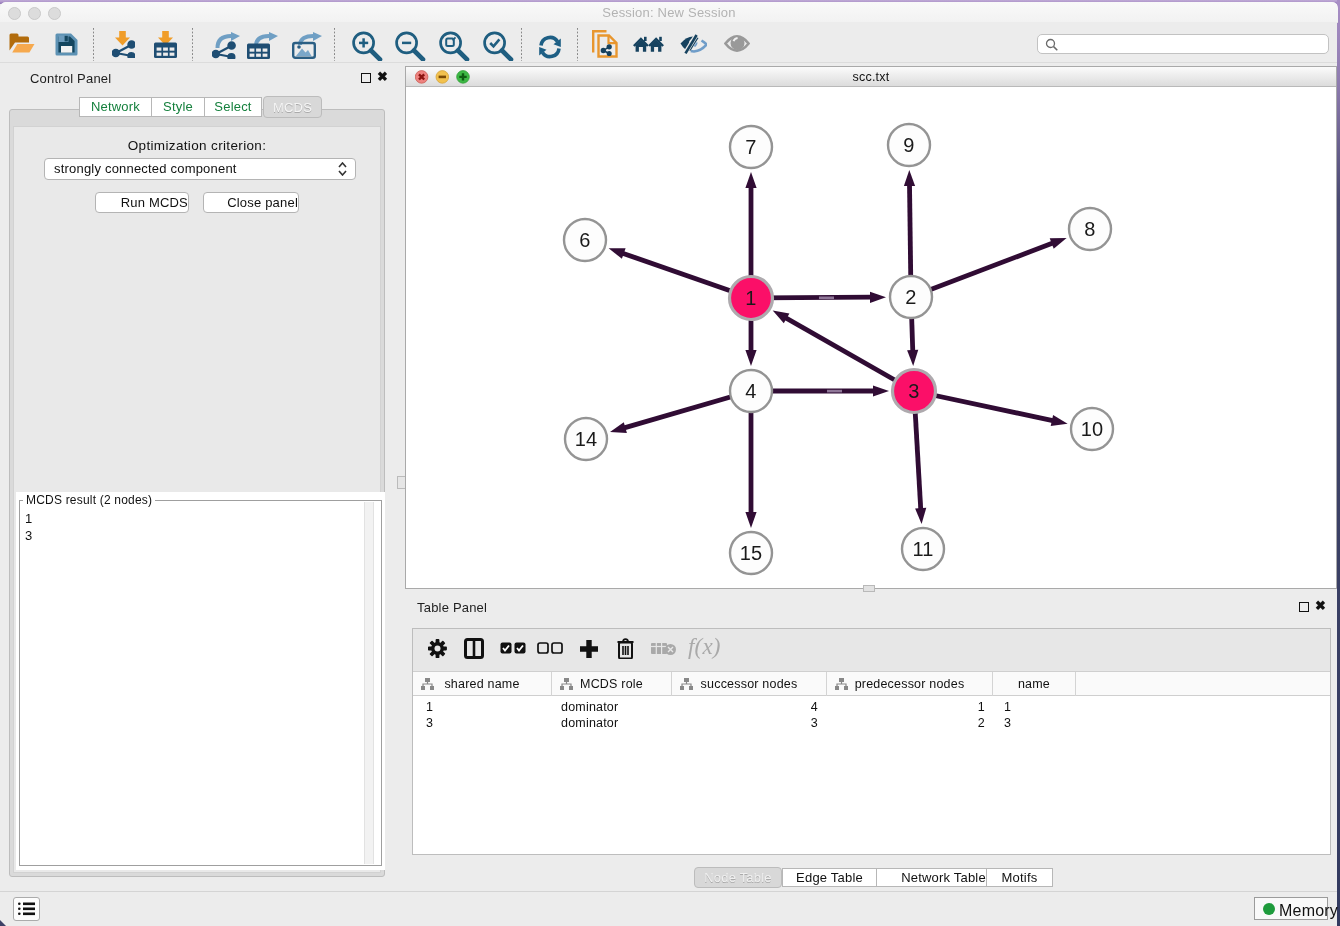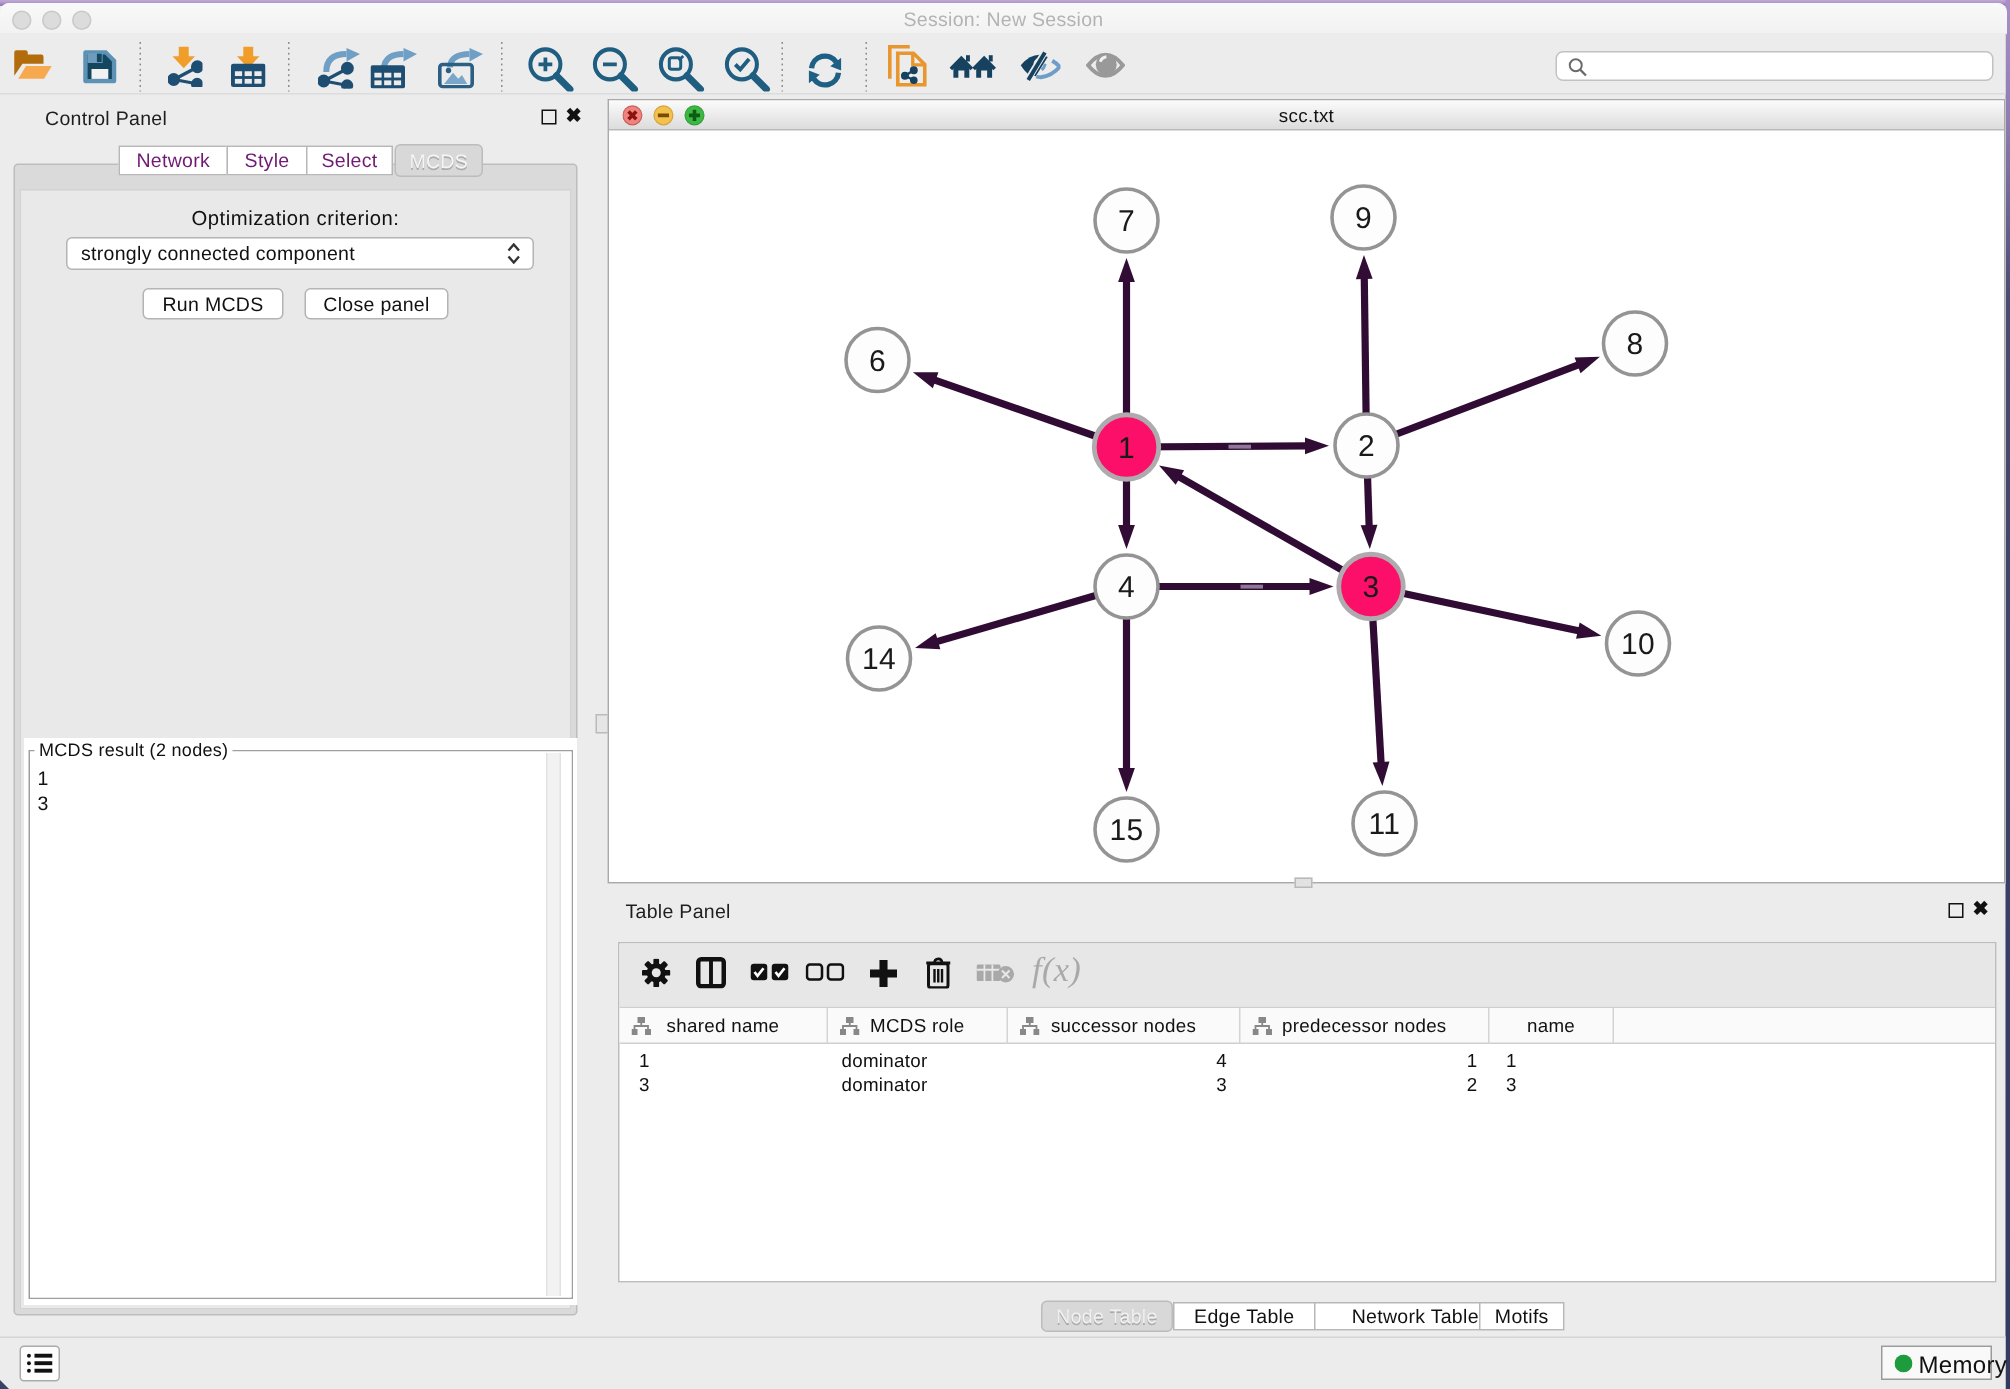--- a/index.html
+++ b/index.html
@@ -17,27 +17,27 @@
 #title-text { width:100%; text-align:center; top:3px; color:#b3b3b3; font-size:13px; }
 
 #toolbar { left:0; top:22px; width:1337px; height:41px; background:#ececec; border-bottom:1px solid #dcdcdc; }
 .tsep { position:absolute; top:6px; height:33px; width:1.3px; background-image:linear-gradient(#888 1.4px, transparent 1.4px); background-size:1.3px 3.6px; }
 .ticon { position:absolute; }
 #searchbox { left:1037px; top:12px; width:292px; height:20px; background:#fff; border:1px solid #c2c2c2; border-radius:5px; }
 
 #cp-title { left:30px; top:71px; font-size:13px; color:#1e1e1e; }
 #cp-float { left:361px; top:73px; width:10px; height:10px; border:1.6px solid #111; }
 #cp-close { left:377px; top:69px; font-size:13px; color:#111; font-weight:bold; }
-.tab { position:absolute; top:97px; height:20px; background:#fff; border:1px solid #b7b7b7; color:#701a75; font-size:13px; text-align:center; line-height:18px; }
+.tab { position:absolute; top:97px; height:20px; background:#fff; border:1px solid #b7b7b7; color:#15803d; font-size:13px; text-align:center; line-height:18px; }
 #tab-mcds { left:263px; top:96px; width:59px; height:22px; background:#d8d8d8; border:1px solid #bcbcbc; border-radius:4px; color:#f5f5f5; font-size:13px; text-align:center; line-height:21px; text-shadow:0 1px 0 #aaa; }
 #cp-box { left:9px; top:109px; width:376px; height:768px; background:#dadada; border:1px solid #bdbdbd; border-radius:3px; }
 #cp-inner { left:13px; top:126px; width:368px; height:747px; background:#e9e9e9; border:1px solid #d2d2d2; }
 #opt-label { left:0px; top:138px; width:394px; text-align:center; font-size:13.5px; color:#111; letter-spacing:0.35px; }
 #opt-select { left:44px; top:158px; width:312px; height:22px; background:#fff; border:1px solid #b4b4b4; border-radius:4px; font-size:13px; color:#111; line-height:20px; padding-left:9px; }
-.btn { position:absolute; top:192px; height:21px; background:#fff; border:1px solid #b4b4b4; border-radius:4px; font-size:13px; color:#111; text-align:center; line-height:19px; }
+.btn { position:absolute; top:192px; height:21px; background:#fff; border:1px solid #b4b4b4; border-radius:4px; font-size:13px; color:#111; text-align:right; line-height:19px; }
 #fs-panel { left:16px; top:492px; width:369px; height:378px; background:#fff; }
 #fieldset { left:19px; top:500px; width:363px; height:366px; border:1px solid #9f9f9f; }
 #fs-legend { left:23px; top:493px; background:#fff; font-size:12px; color:#111; padding:0 3px; }
 #fs-white { left:20px; top:501px; width:361px; height:364px; background:#fff; }
 #fs-scroll { left:364px; top:502px; width:10px; height:362px; background:#f2f2f2; border-left:1px solid #e2e2e2; border-right:1px solid #e2e2e2; }
 
 #vsplit-handle { left:397px; top:476px; width:9px; height:13px; background:#e6e6e6; border:1px solid #bbb; }
 
 #netwin { left:405px; top:66px; width:932px; height:523px; background:#fff; border:1px solid #a9a9a9; }
 #nw-title { left:0; top:0; width:930px; height:20px; background:linear-gradient(#fbfbfb,#dcdcdc); border-bottom:1px solid #b9b9b9; }
@@ -422,21 +422,21 @@
   <div class="trow" style="left:414px; top:70.5px; width:158px; text-align:right;">1</div>
   <div class="trow" style="left:591px; top:70.5px;">1</div>
   <div class="trow" style="left:13px; top:86.5px;">3</div>
   <div class="trow" style="left:148px; top:86.5px;">dominator</div>
   <div class="trow" style="left:259px; top:86.5px; width:146px; text-align:right;">3</div>
   <div class="trow" style="left:414px; top:86.5px; width:158px; text-align:right;">2</div>
   <div class="trow" style="left:591px; top:86.5px;">3</div>
 </div>
 <div class="btab" style="left:782px; width:95px;">Edge Table</div>
 <div class="btab" style="left:876px; width:135px;">Network Table</div>
-<div class="btab" style="left:986px; width:57px;">Motifs</div>
+<div class="btab" style="left:986px; width:67px;">Motifs</div>
 <div class="abs" id="btab-node">Node Table</div>
 
 <div class="abs" id="statusbar"></div>
 <div class="abs" id="list-btn">
   <svg width="17" height="14" viewBox="0 0 17 14" style="position:absolute;left:4px;top:4px;">
     <g fill="#111">
       <rect x="0" y="0.5" width="2.6" height="2.6" rx="1.3"></rect>
         <rect x="5" y="0.5" width="12" height="2.6"></rect>
       <rect x="0" y="5.5" width="2.6" height="2.6" rx="1.3"></rect>
         <rect x="5" y="5.5" width="12" height="2.6"></rect>

